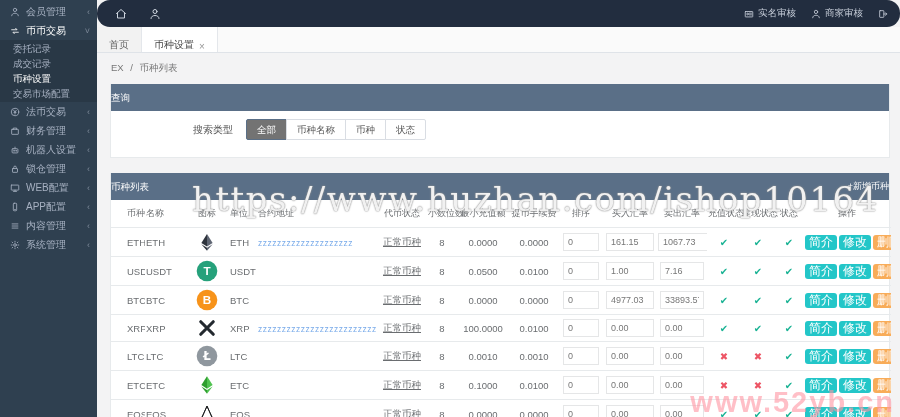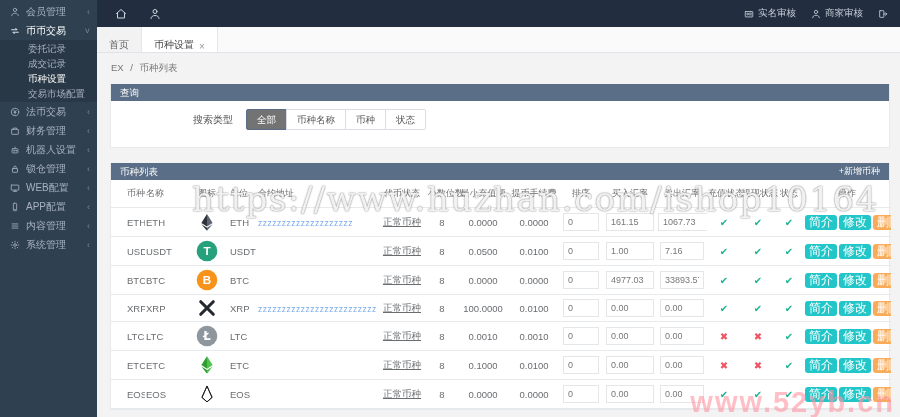--- a/index.html
+++ b/index.html
@@ -12,45 +12,45 @@
   .avatar{width:40px;height:40px;margin:0 auto;}
   .uname{color:#e4e8ef;font-size:10px;font-weight:bold;margin-top:2px;}
   .urole{color:#8b9bb0;font-size:8.5px;margin-top:1px;cursor:pointer;}
   .side-menu{margin-top:2px;}
   .side-item{display:flex;align-items:center;height:19px;padding:0 7px 0 10px;color:#a7b1c2;font-size:10px;cursor:pointer;}
   .side-item .sicon{width:12px;margin-right:4px;display:inline-flex;align-items:center;}
   .side-item .slbl{flex:1;white-space:nowrap;overflow:hidden;}
   .side-item .chev{font-size:9px;color:#7e8a9a;}
   .side-item.active{color:#fff;}
   .side-sub{background:#293846;padding:1px 0;}
-  .sub-item{height:15px;line-height:15px;padding-left:28px;font-size:9.5px;color:#a7b1c2;white-space:nowrap;cursor:pointer;overflow:hidden;}
+  .sub-item{height:15px;line-height:15px;padding-left:13px;font-size:9.5px;color:#a7b1c2;white-space:nowrap;cursor:pointer;overflow:hidden;}
   .sub-item.on{color:#fff;}
 
   
   .topbar{position:absolute;left:97px;top:0;right:0;height:27px;background:#222d3f;display:flex;align-items:center;
-          padding:0 12px 0 18px;box-sizing:border-box;z-index:2;}
+          padding:0 12px 0 18px;box-sizing:border-box;z-index:2;border-radius:13px;}
   .tb-icon{color:#cdd4de;margin-right:22px;display:inline-flex;cursor:pointer;}
   .tb-right{margin-left:auto;display:flex;align-items:center;gap:15px;}
   .tb-item{display:inline-flex;align-items:center;gap:4px;color:#c6cdd8;font-size:9.5px;cursor:pointer;white-space:nowrap;}
 
   
   .tabsbar{position:absolute;left:97px;top:27px;right:0;height:26px;background:#fafafa;border-bottom:1px solid #dfe3e8;
            display:flex;align-items:stretch;box-sizing:border-box;z-index:2;}
   .tab{padding:0 12px;font-size:10px;color:#666;border-right:1px solid #e4e7eb;background:#f2f2f2;cursor:pointer;
        display:inline-flex;align-items:flex-end;gap:5px;}
   .tab.active{background:#fff;color:#444;}
   .tab .x{color:#999;font-size:10px;}
 
   
   .content{position:absolute;left:97px;top:53px;right:0;bottom:0;background:#f3f3f4;overflow:hidden;z-index:1;}
   .crumb{padding:9px 0 9px 14px;font-size:9.5px;color:#777;}
   .crumb span{margin-right:4px;}
 
   .panel{margin:0 10px 0 13px;background:#fff;border:1px solid #e7eaec;border-top:none;}
-  .phead{background:#5a6f87;color:#fff;font-size:9.5px;height:17px;line-height:19px;padding:0 9px;
+  .phead{background:#5a6f87;color:#fff;font-size:9.5px;height:27px;line-height:19px;padding:0 0;
          display:flex;justify-content:space-between;align-items:center;}
   .add-link{cursor:pointer;font-size:9px;white-space:nowrap;}
 
   .search-body{padding:8px 0 10px;}
   .frow{display:flex;align-items:center;margin-bottom:7px;}
   .flabel{width:122px;text-align:right;font-size:10px;color:#555;margin-right:13px;flex:none;}
   .tgroup{display:inline-flex;}
   .tbtn{font-size:9.5px;color:#555;background:#fff;border:1px solid #d9dde3;padding:0 10px;height:21px;line-height:20px;
         margin-left:-1px;cursor:pointer;}
   .tbtn:first-child{border-radius:2px 0 0 2px;margin-left:0;}

